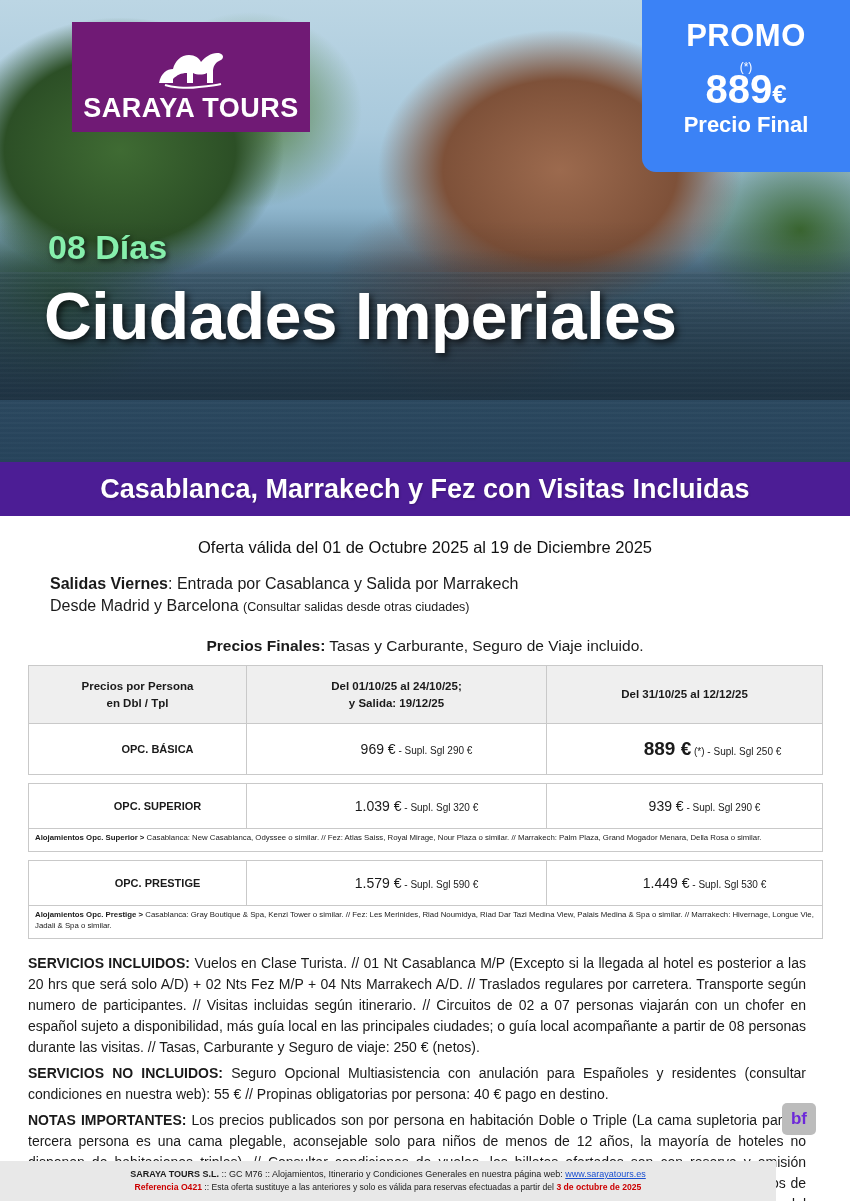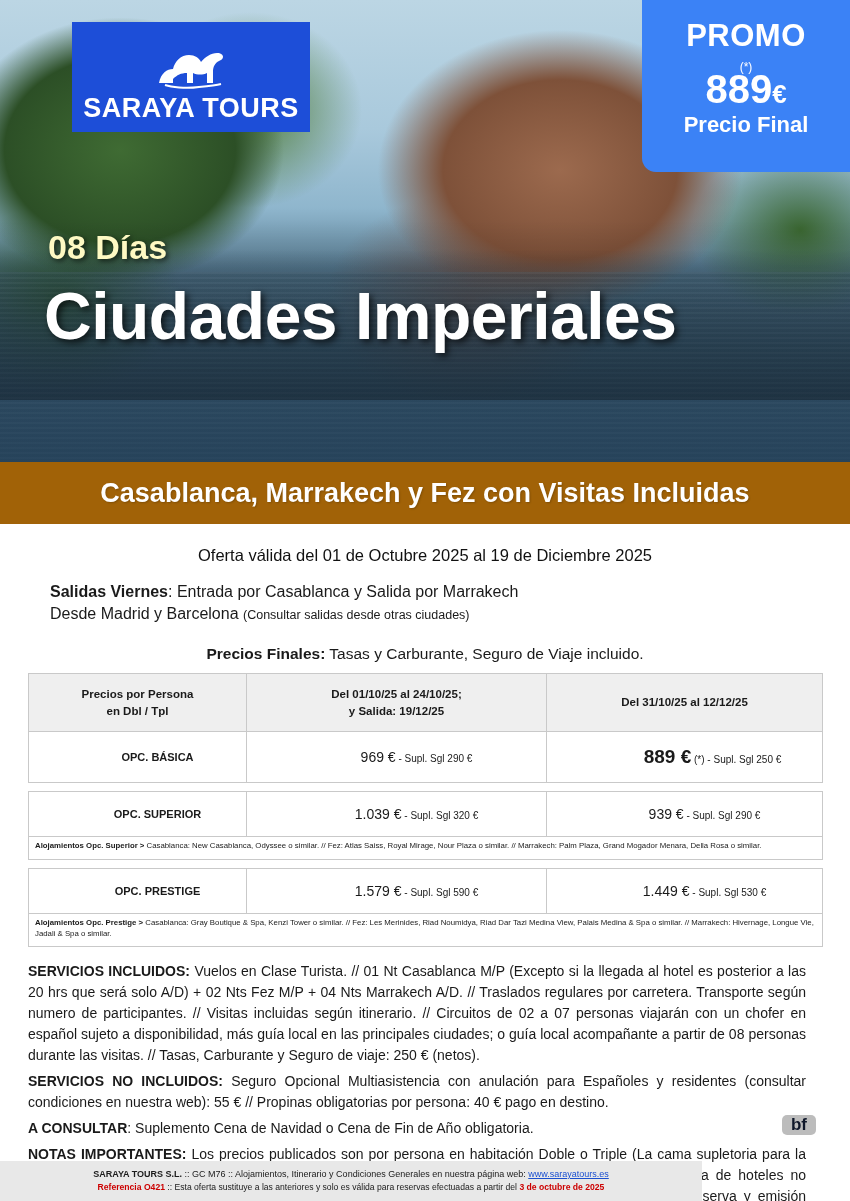--- a/index.html
+++ b/index.html
@@ -48,21 +48,21 @@
       repeating-linear-gradient(to bottom, rgba(255,255,255,0.05) 0 2px, rgba(0,0,0,0.04) 2px 5px);
   }
   .hero-dark-band{
     position:absolute; left:0; right:0; bottom:62px; height:180px;
     background: linear-gradient(to bottom, rgba(0,0,0,0) 0%, rgba(0,0,0,0.18) 45%, rgba(0,0,0,0.30) 100%);
   }
 
   .logo-box{
     position:absolute; left:72px; top:22px;
     width:238px; height:110px;
-    background: #1d4ed8;
+    background: #701a75;
     display:flex; flex-direction:column; align-items:center; justify-content:flex-end;
     padding-bottom:8px;
   }
   .logo-mark{ width:80px; height:48px; margin-bottom:2px; }
   .logo-text{
     color:#ffffff; font-size:27px; font-weight:bold; letter-spacing:0.5px;
     font-family:"Liberation Sans", sans-serif;
   }
 
   .promo-box{
@@ -75,31 +75,31 @@
     padding-top:18px;
   }
   .promo-title{ font-size:31px; font-weight:bold; letter-spacing:0.5px; }
   .promo-ast{ font-size:12px; margin-top:6px; height:12px; }
   .promo-price{ font-size:40px; font-weight:bold; line-height:0.95; margin-top:-2px; }
   .promo-price .cur{ font-size:26px; }
   .promo-final{ font-size:22px; font-weight:bold; margin-top:4px; }
 
   .hero-days{
     position:absolute; left:48px; top:228px;
-    color:#fef9c3; font-size:34px; font-weight:bold;
+    color:#86efac; font-size:34px; font-weight:bold;
     text-shadow: 2px 2px 5px rgba(0,0,0,0.65);
   }
   .hero-title{
     position:absolute; left:44px; top:278px;
     color:#ffffff; font-size:66px; font-weight:bold; letter-spacing:-0.5px;
     text-shadow: 3px 3px 7px rgba(0,0,0,0.7);
   }
 
   .subtitle-band{
-    width:850px; height:62px; background:#a16207;
+    width:850px; height:54px; background:#4c1d95;
     display:flex; align-items:center; justify-content:center;
   }
   .subtitle-band .txt{
     color:#ffffff; font-size:27px; font-weight:bold;
     text-shadow: 1px 1px 2px rgba(0,0,0,0.2);
   }
 
   
   .content{ padding: 0 28px; }
   .validity{
@@ -158,29 +158,29 @@
   
   .legal{
     margin: 14px 44px 0 28px;
     font-size:14px; line-height:1.5; text-align:justify;
   }
   .legal p{ margin:0 0 5px 0; }
   .legal b{ font-weight:bold; }
 
   .bf-logo{
     position:absolute; right:34px; bottom:66px;
-    width:34px; height:20px; border-radius:5px;
-    background:#bcbcbc; color:#0f172a;
+    width:34px; height:32px; border-radius:5px;
+    background:#bcbcbc; color:#6d28d9;
     font-size:17px; font-weight:bold;
     display:flex; align-items:center; justify-content:center;
   }
 
   .footer{
     position:absolute; left:0; bottom:0;
-    width:702px; padding:8px 0 9px 0;
+    width:776px; padding:8px 0 9px 0;
     background:#e8e8e8;
     text-align:center;
   }
   .footer .l1{ font-size:9px; }
   .footer .l1 b{ font-weight:bold; }
   .footer .l1 a{ color:#1a4fd0; text-decoration:underline; }
   .footer .l2{ font-size:8.6px; margin-top:3px; }
   .footer .ref{ color:#cc0000; font-weight:bold; }
   .footer .red{ color:#cc0000; font-weight:bold; }
 </style>
@@ -305,23 +305,20 @@
 </div>
 
 <div class="legal">
   <p>
     <b>SERVICIOS INCLUIDOS:</b><span> Vuelos en Clase Turista. // 01 Nt Casablanca M/P (Excepto si la llegada al hotel es posterior a las 20 hrs que será solo A/D) + 02 Nts Fez  M/P + 04 Nts Marrakech A/D. // Traslados regulares por carretera. Transporte según numero de participantes. // Visitas incluidas según itinerario. // Circuitos de 02 a 07 personas viajarán con un chofer en español sujeto a disponibilidad, más guía local en las principales ciudades; o guía local acompañante a partir de 08 personas durante las visitas. // Tasas, Carburante y Seguro de viaje: 250 € (netos).</span>
   </p>
   <p>
     <b>SERVICIOS NO INCLUIDOS:</b><span> Seguro Opcional Multiasistencia con anulación para Españoles y residentes (consultar condiciones en nuestra web): 55 € // Propinas obligatorias por persona: 40 € pago en destino.</span>
   </p>
   <p>
-    <b>A CONSULTAR</b><span>: Suplemento Cena de Navidad o Cena de Fin de Año obligatoria.</span>
-  </p>
-  <p>
     <b>NOTAS IMPORTANTES:</b><span> Los precios publicados son por persona en habitación Doble o Triple (La cama supletoria para la tercera persona es una cama plegable, aconsejable solo para niños de menos de 12 años, la mayoría de hoteles no disponen de habitaciones triples). // Consultar condiciones de vuelos, los billetes ofertados son con reserva y emisión inmediata y NO reembolsables. // Saraya Tours no se responsabilizará de la perdida de conexiones en caso de cambios de horarios. // Oferta basada en condiciones especiales de contratación y cancelación en caso de desistimiento por parte del cliente. // Los precios finales pueden variar debido a modificaciones de tarifas, tasas y/o carburantes. // Mínimo participantes: 2 personas.</span>
   </p>
 </div>
 
 <div class="bf-logo">bf</div>
 
 <div class="footer">
   <div class="l1">
     <b>SARAYA TOURS S.L.</b><span> :: GC M76 ::  Alojamientos, Itinerario y Condiciones Generales en nuestra página web: </span><a href="#">www.sarayatours.es</a>
   </div>

